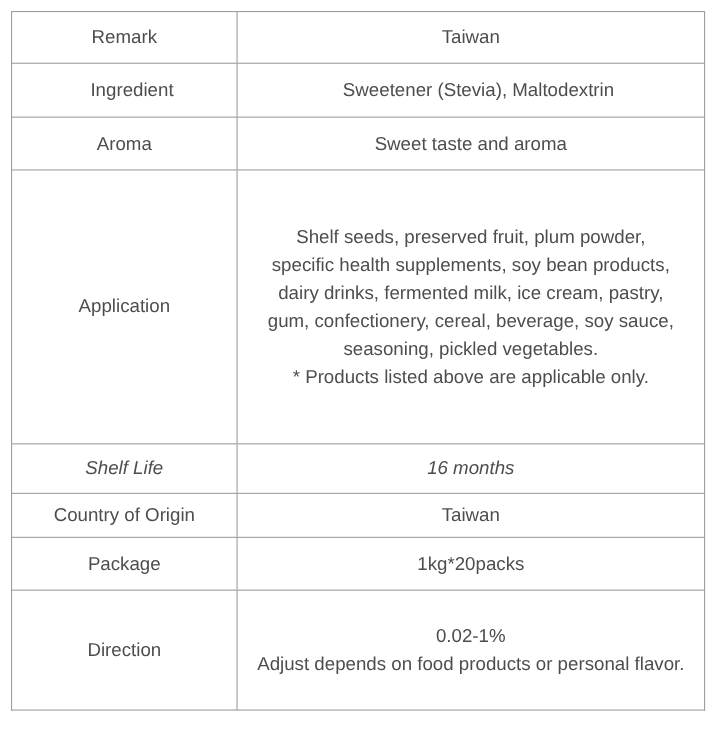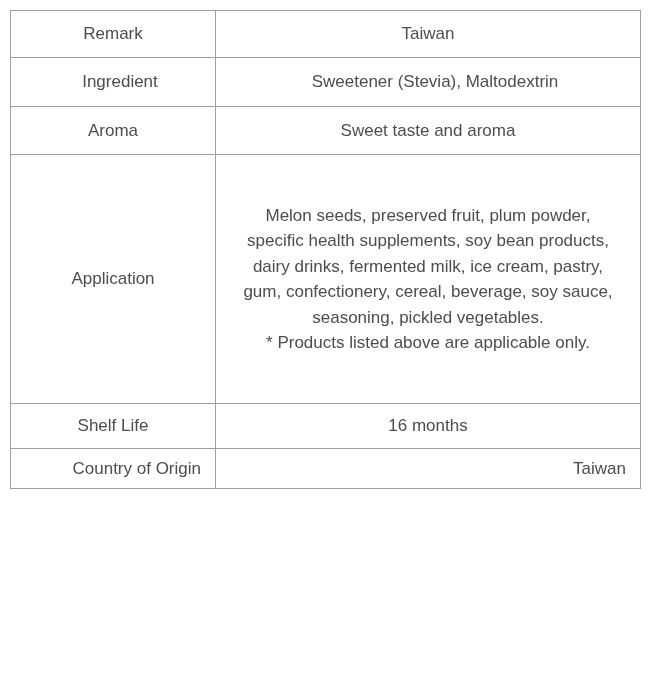--- a/index.html
+++ b/index.html
@@ -34,22 +34,22 @@
     word-wrap: break-word;
     margin-top: 42px;
   }
   col.label-col { width: 205px; }
   col.value-col { width: 425px; }
 
   tr.row-remark  td { height: 34px; }
   tr.row-ingredient td { height: 36px; padding-left: 28px; }
   tr.row-aroma   td { height: 35px; }
   tr.row-application td { height: 236px; }
-  tr.row-shelf   td { height: 32px; }
-  tr.row-country td { height: 27px; text-align: right; }
+  tr.row-shelf   td { height: 32px; font-style: italic; }
+  tr.row-country td { height: 27px; }
   tr.row-package td { height: 35px; }
   tr.row-direction td { height: 96px; }
 </style>
 </head>
 <body>
 
 <div class="table-wrap">
   <table class="spec">
     <colgroup>
       <col class="label-col">
@@ -63,30 +63,39 @@
       <tr class="row-ingredient">
         <td>Ingredient</td>
         <td>Sweetener (Stevia), Maltodextrin</td>
       </tr>
       <tr class="row-aroma">
         <td>Aroma</td>
         <td>Sweet taste and aroma</td>
       </tr>
       <tr class="row-application">
         <td>Application</td>
-        <td>Melon seeds, preserved fruit, plum powder,
+        <td>Shelf seeds, preserved fruit, plum powder,
 specific health supplements, soy bean products,
 dairy drinks, fermented milk, ice cream, pastry,
 gum, confectionery, cereal, beverage, soy sauce,
 seasoning, pickled vegetables.
 * Products listed above are applicable only.</td>
       </tr>
       <tr class="row-shelf">
         <td>Shelf Life</td>
         <td>16 months</td>
       </tr>
       <tr class="row-country">
         <td>Country of Origin</td>
         <td>Taiwan</td>
       </tr>
+      <tr class="row-package">
+        <td>Package</td>
+        <td>1kg*20packs</td>
+      </tr>
+      <tr class="row-direction">
+        <td>Direction</td>
+        <td>0.02-1%
+Adjust depends on food products or personal flavor.</td>
+      </tr>
     </tbody>
   </table>
 </div>
 
 </body></html>

